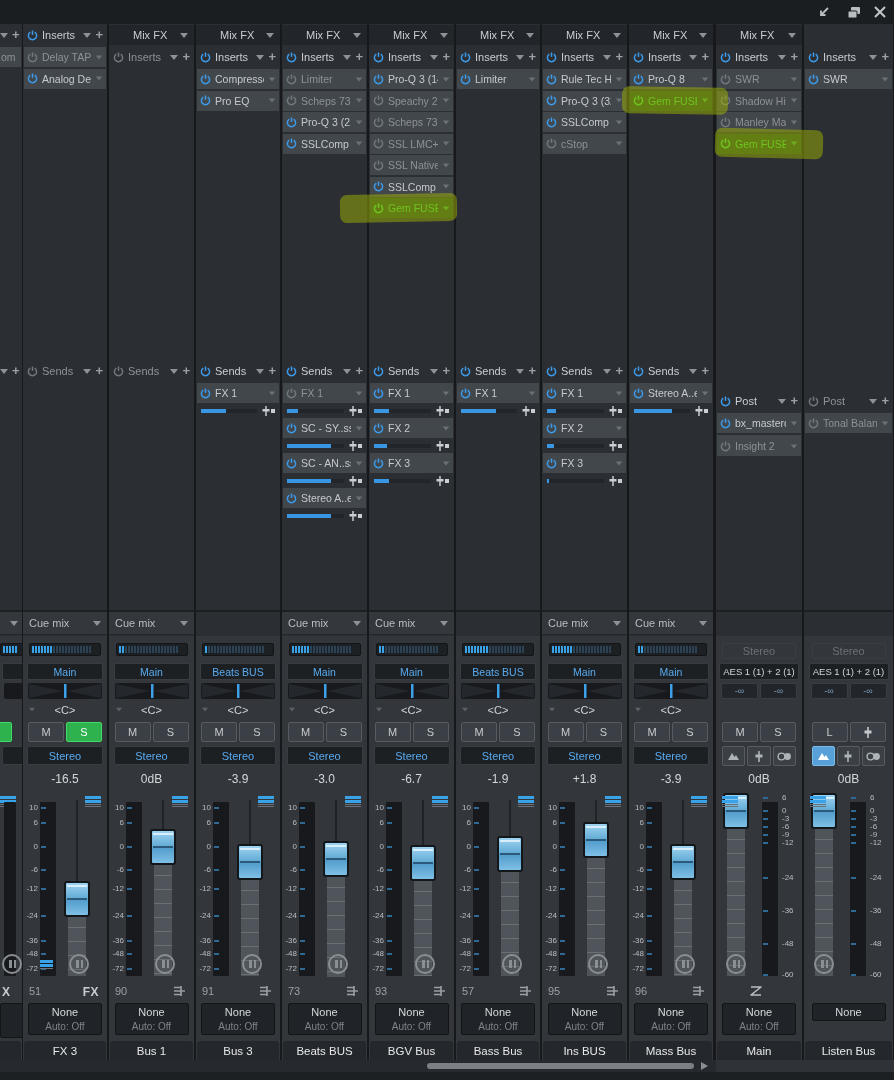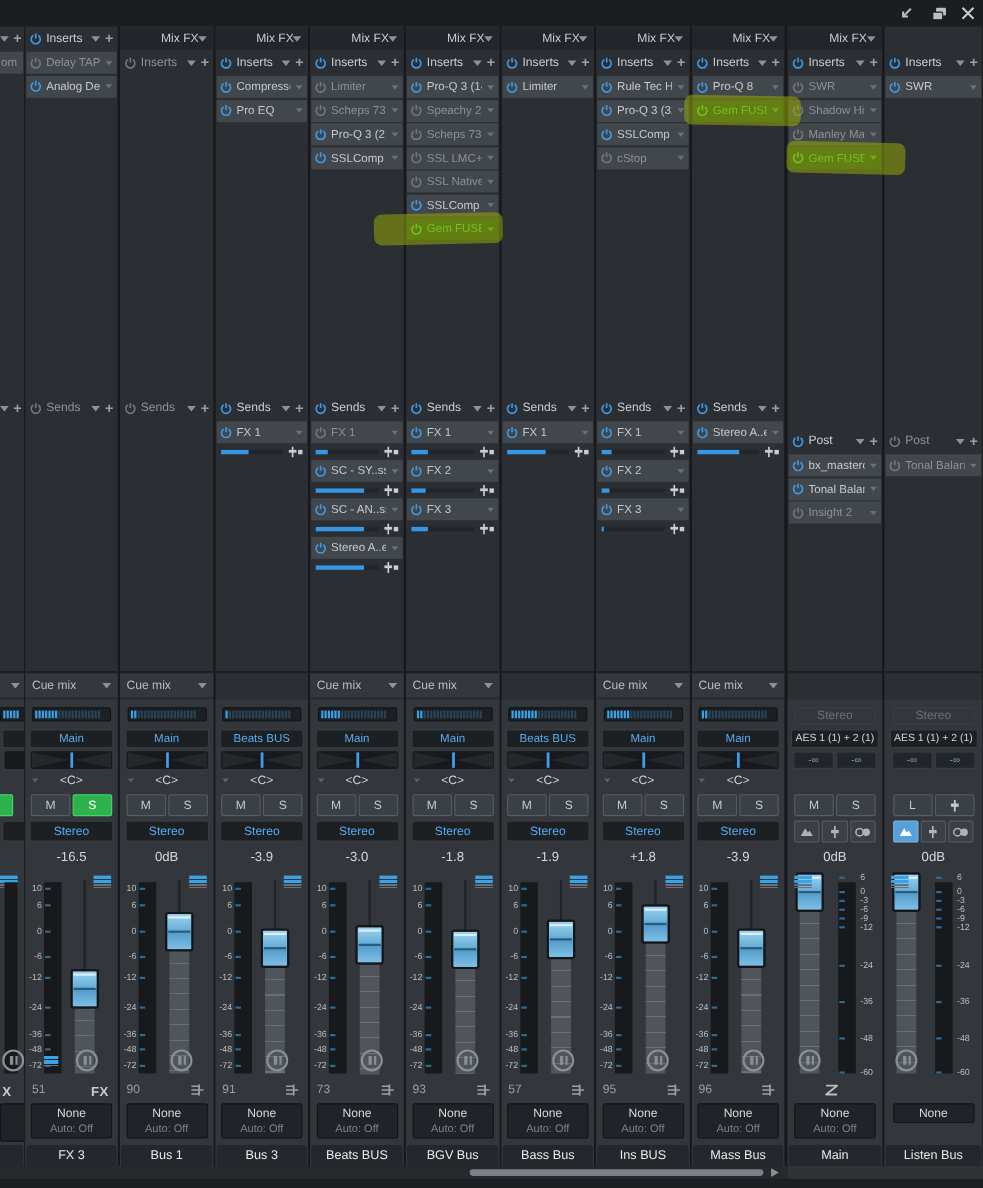--- a/index.html
+++ b/index.html
@@ -3,21 +3,21 @@
 <meta charset="utf-8">
 <style>
   html,body{margin:0;padding:0;background:#101214;}
   #mixer{position:relative;width:894px;height:1080px;background:#16181b;overflow:hidden;
          font-family:"Liberation Sans",sans-serif;color:#c6cacf;-webkit-font-smoothing:antialiased;}
   .titlebar{position:absolute;left:0;top:0;width:894px;height:24px;background:#1b1e21;}
   .tb-ic{position:absolute;top:4px;width:16px;height:16px;cursor:pointer;}
   .col{position:absolute;top:24px;height:1036px;background:#2b2f34;overflow:visible;}
   .clip{overflow:hidden;}
   .mixfx{position:absolute;left:0;right:0;top:1px;height:20px;background:#22262b;
-         display:flex;align-items:center;justify-content:center;font-size:11px;color:#c9cdd1;padding-left:24px;}
+         display:flex;align-items:center;font-size:11px;color:#c9cdd1;padding-left:24px;}
   .mixfx .chev{position:absolute;right:6px;}
   .rackhead{position:absolute;left:0;right:0;height:20px;display:flex;align-items:center;
             padding:0 4px;gap:4px;font-size:11px;color:#c9cdd1;box-sizing:border-box;}
   .rackhead .lbl{flex:1;}
   .rackhead.dim .lbl{color:#8d9297;}
   .plus{color:#9aa0a6;font-size:13px;font-weight:bold;line-height:10px;}
   .chev{width:0;height:0;border-left:4px solid transparent;border-right:4px solid transparent;
         border-top:5px solid #8d9297;}
   .slot{position:absolute;left:1px;right:1px;height:20px;background:#42474c;display:flex;
         align-items:center;padding:0 3px;gap:4px;font-size:10.5px;color:#c6cacf;box-sizing:border-box;}
@@ -951,21 +951,21 @@
         <div class="wdg panval">
           <div class="chev"></div>
           <span>&lt;C&gt;</span>
         </div>
         <div class="wdg msrow">
           <div class="msbtn">M</div>
           <div class="msbtn">S</div>
         </div>
         <div class="wdg modebtn">Stereo</div>
       </div>
-      <div class="dbval">-1.8</div>
+      <div class="dbval">-6.7</div>
       <div class="scale" style="left: 1px; top: 779px; text-align: right;">10</div>
       <div class="scale" style="left: 1px; top: 794px; text-align: right;">6</div>
       <div class="scale" style="left: 1px; top: 818px; text-align: right;">0</div>
       <div class="scale" style="left: 1px; top: 841px; text-align: right;">-6</div>
       <div class="scale" style="left: 1px; top: 860px; text-align: right;">-12</div>
       <div class="scale" style="left: 1px; top: 887px; text-align: right;">-24</div>
       <div class="scale" style="left: 1px; top: 912px; text-align: right;">-36</div>
       <div class="scale" style="left: 1px; top: 925px; text-align: right;">-48</div>
       <div class="scale" style="left: 1px; top: 940px; text-align: right;">-72</div>
       <div class="meterstrip" style="left: 17px; top: 778px; width: 16px; height: 174px;">
@@ -1589,21 +1589,21 @@
       <div class="slot" style="top: 410.5px;">
         <div class="pw">
           <svg width="11" height="11" viewBox="0 0 11 11">
             <path d="M3.3 2.2a4.1 4.1 0 1 0 4.4 0" fill="none" stroke="#3d9ae8" stroke-width="1.5"></path>
             <path d="M5.5 .5v4.4" stroke="#3d9ae8" stroke-width="1.5"></path>
           </svg>
         </div>
         <span class="lbl">Tonal Balanc..</span>
         <div class="chev"></div>
       </div>
-      <div class="slot off" style="top: 432px;">
+      <div class="slot off" style="top: 412px;">
         <div class="pw">
           <svg width="11" height="11" viewBox="0 0 11 11">
             <path d="M3.3 2.2a4.1 4.1 0 1 0 4.4 0" fill="none" stroke="#71777d" stroke-width="1.5"></path>
             <path d="M5.5 .5v4.4" stroke="#71777d" stroke-width="1.5"></path>
           </svg>
         </div>
         <span class="lbl">Insight 2</span>
         <div class="chev"></div>
       </div>
       <div style="position: absolute; left: 0px; right: 0px; top: 586px; height: 2px; background: rgb(29, 32, 35);"></div>

